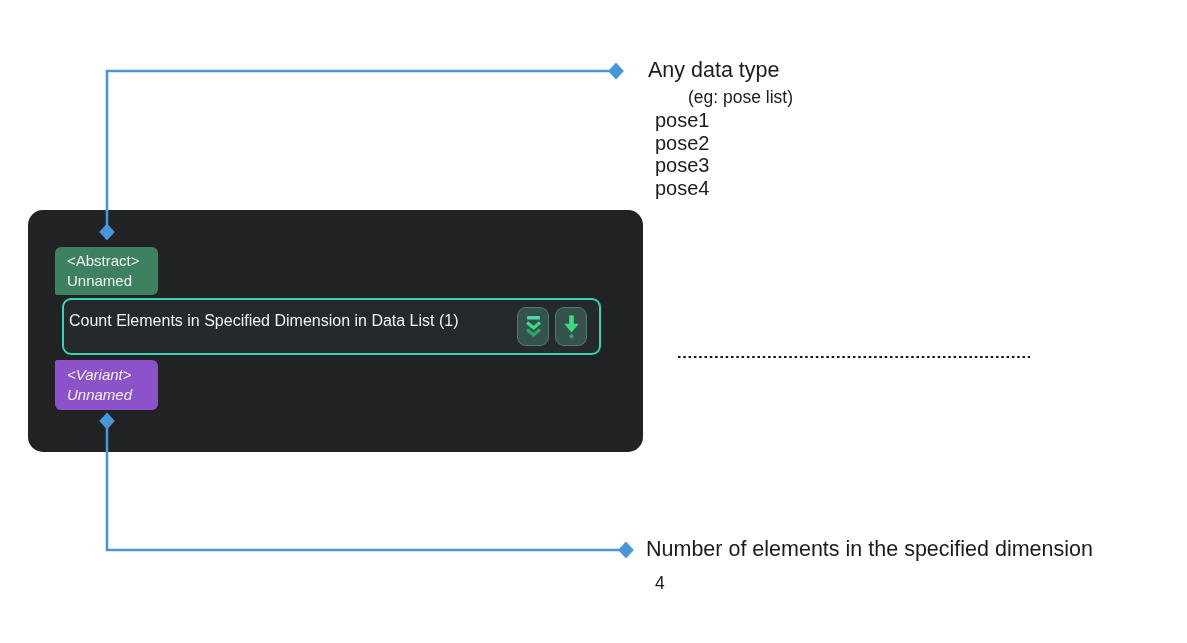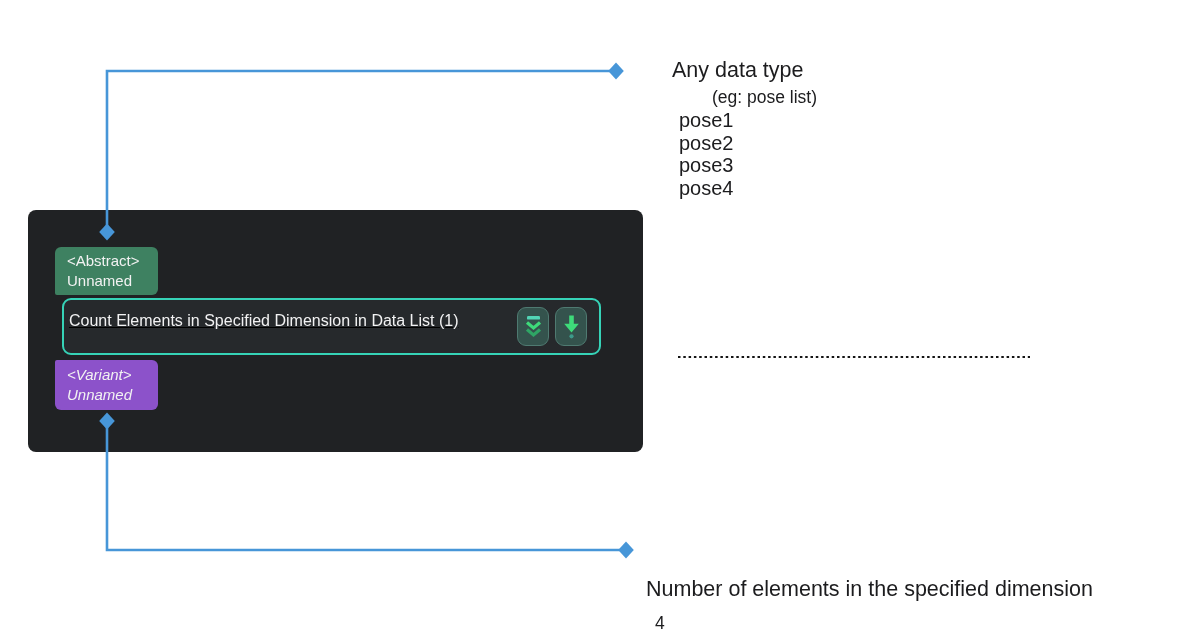--- a/index.html
+++ b/index.html
@@ -10,21 +10,21 @@
     font-family: "Liberation Sans", "DejaVu Sans", sans-serif;
     position: relative;
   }
 
   
   .node {
     position: absolute;
     left: 28px; top: 210px;
     width: 615px; height: 242px;
     background: #202224;
-    border-radius: 8px;
+    border-radius: 15px;
   }
   .port-badge {
     position: absolute;
     left: 27px;
     width: 103px;
     border-radius: 6px;
     color: #f2f2f2;
     font-size: 15px;
     line-height: 20px;
     padding: 4px 6px 4px 12px;
@@ -45,21 +45,20 @@
   .title-box {
     position: absolute;
     left: 34px; top: 88px;
     width: 539px; height: 57px;
     background: #26292c;
     border: 2px solid #36d3b7;
     border-radius: 9px;
     display: flex;
     align-items: center;
     padding: 0 12px 0 5px;
-    text-decoration: underline;
   }
   .title-box .step-title {
     color: #f2f2f3;
     font-size: 16px;
     white-space: nowrap;
     position: relative;
     top: -6px;
     flex: 1;
   }
   .btn-group { display: flex; gap: 6px; }
@@ -70,22 +69,22 @@
     border-radius: 9px;
     display: flex;
     align-items: center;
     justify-content: center;
     cursor: pointer;
     padding: 0;
   }
 
   
   .annotation { position: absolute; color: #1c1c1e; }
-  .ann-input { left: 672px; top: 57px; }
-  .ann-output { left: 646px; top: 536px; margin-top: 40px; }
+  .ann-input { left: 648px; top: 57px; }
+  .ann-output { left: 646px; top: 536px; }
   .ann-title { font-size: 21.5px; line-height: 27px; white-space: nowrap; }
   .ann-sub { font-size: 17.5px; line-height: 23px; margin-top: 2px; white-space: nowrap; margin-left: 40px; }
   .ann-item { font-size: 20px; line-height: 22.5px; margin-left: 7px; white-space: nowrap; }
   .ann-value { font-size: 17.5px; margin-top: 10px; margin-left: 9px; }
 
   
   .connector-layer {
     position: absolute;
     left: 0; top: 0;
     pointer-events: none;

